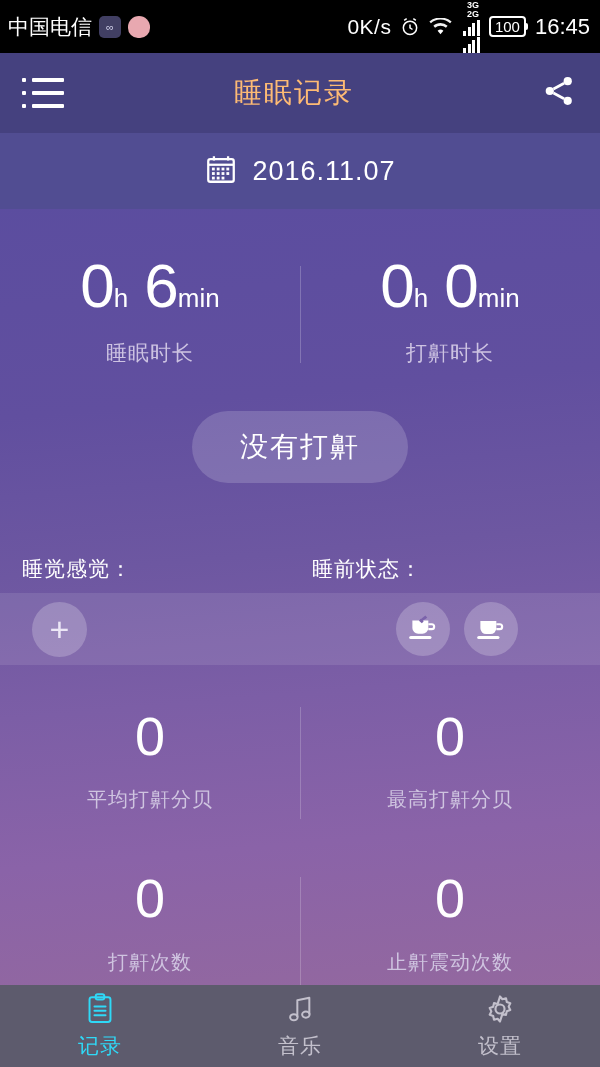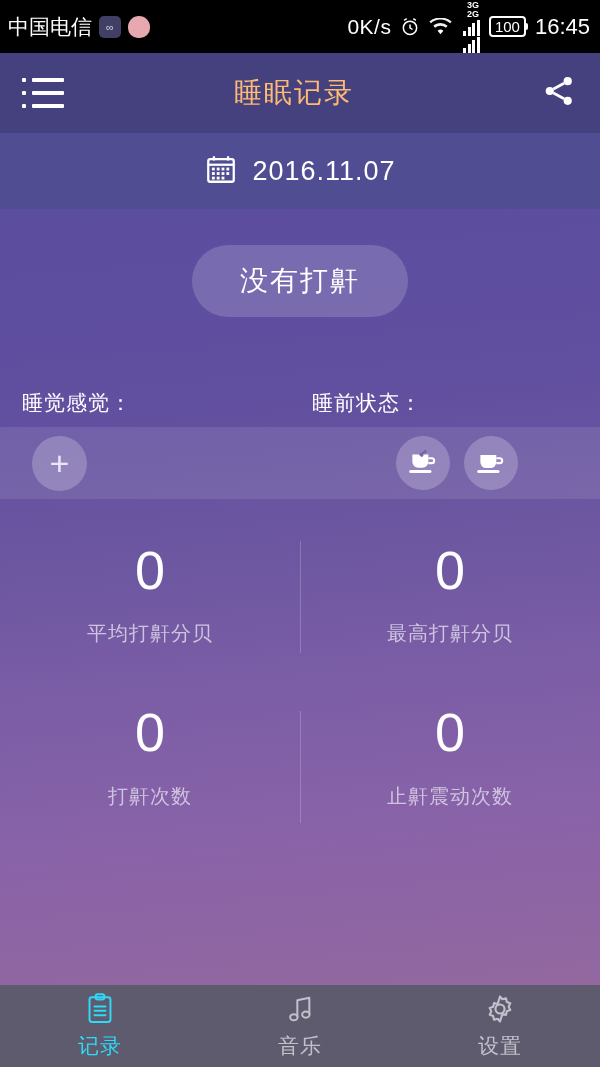--- a/index.html
+++ b/index.html
@@ -223,20 +223,37 @@
           <rect x="9" y="17.4" width="2" height="2"></rect>
         <rect x="12.4" y="17.4" width="2" height="2"></rect>
       </g>
     </svg>
   </span>
   <span class="caltxt">2016.11.07</span>
 </div>
 
 <div class="content">
 
+  <div class="top-stats">
+    <div class="vdiv-top"></div>
+
+    <div class="stat-col">
+      <div class="big-time">
+        <span class="num">0</span><span class="unit">h</span><span class="gap"></span><span class="num">6</span><span class="unit">min</span>
+      </div>
+      <div class="stat-label">睡眠时长</div>
+    </div>
+
+    <div class="stat-col">
+      <div class="big-time">
+        <span class="num">0</span><span class="unit">h</span><span class="gap"></span><span class="num">0</span><span class="unit">min</span>
+      </div>
+      <div class="stat-label">打鼾时长</div>
+    </div>
+  </div>
 
   <div class="pill-wrap">
     <div class="pill">没有打鼾</div>
   </div>
 
   <div class="mood-labels">
     <div class="ml one">睡觉感觉：</div>
     <div class="ml two">睡前状态：</div>
   </div>
 

